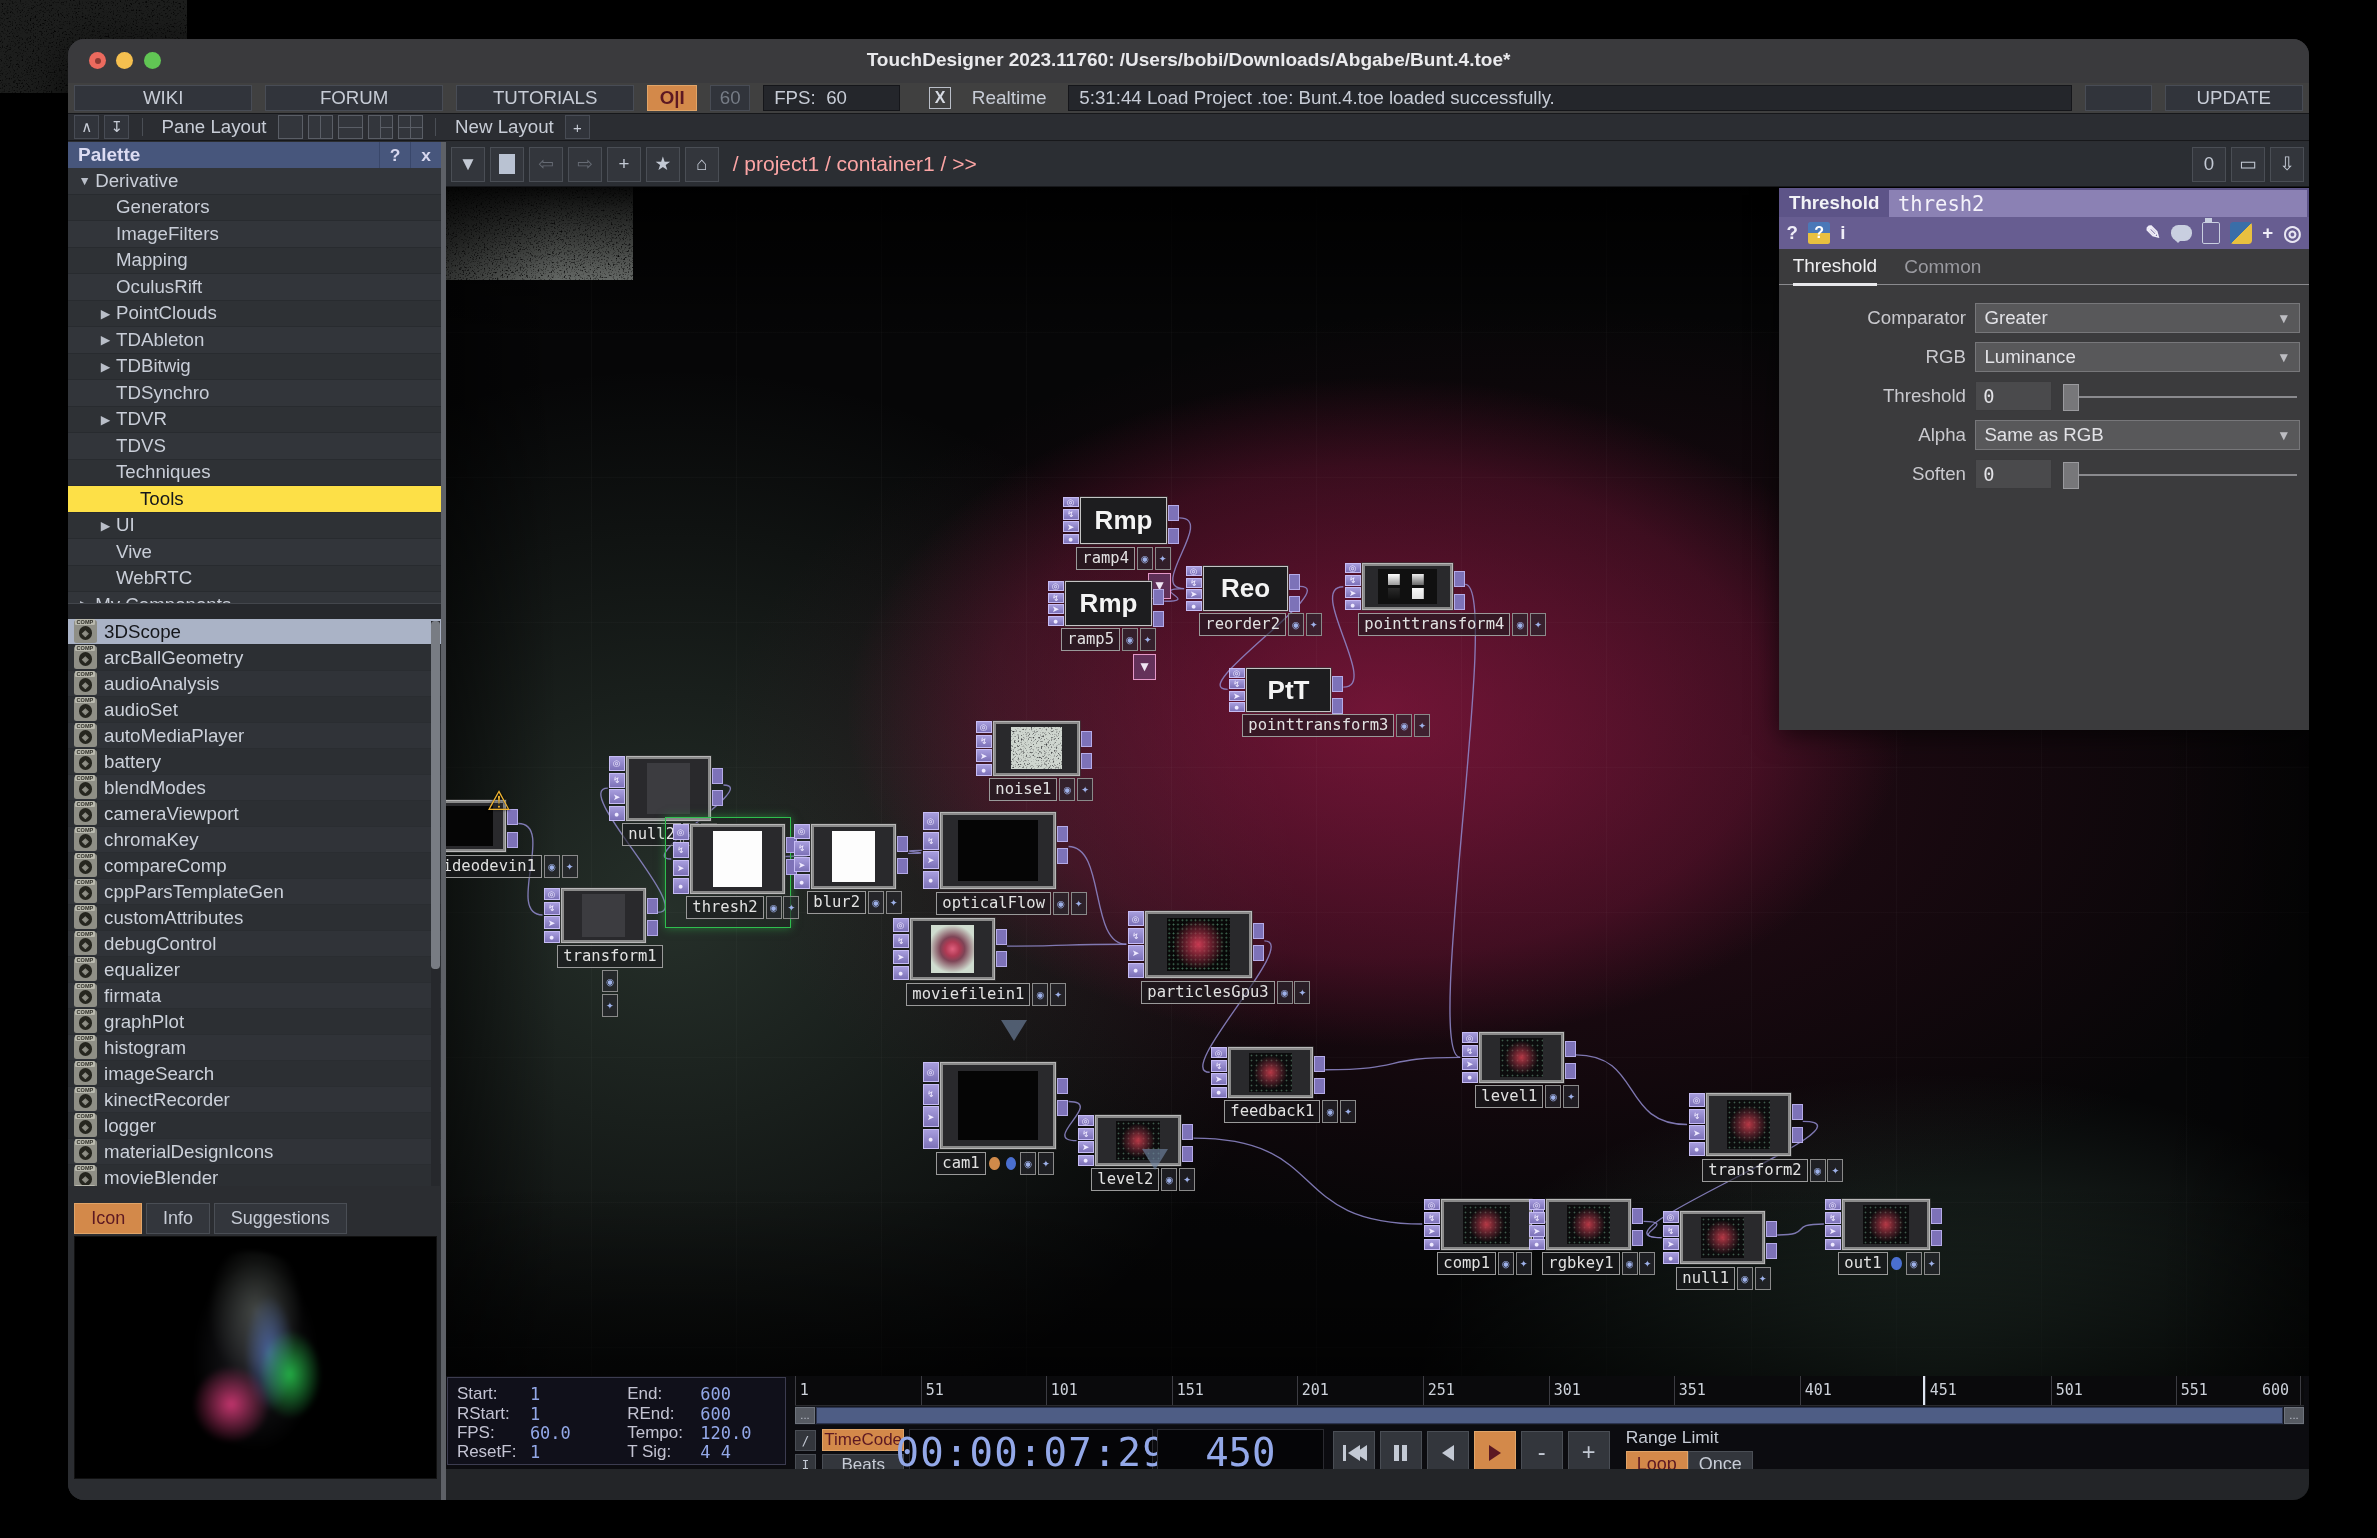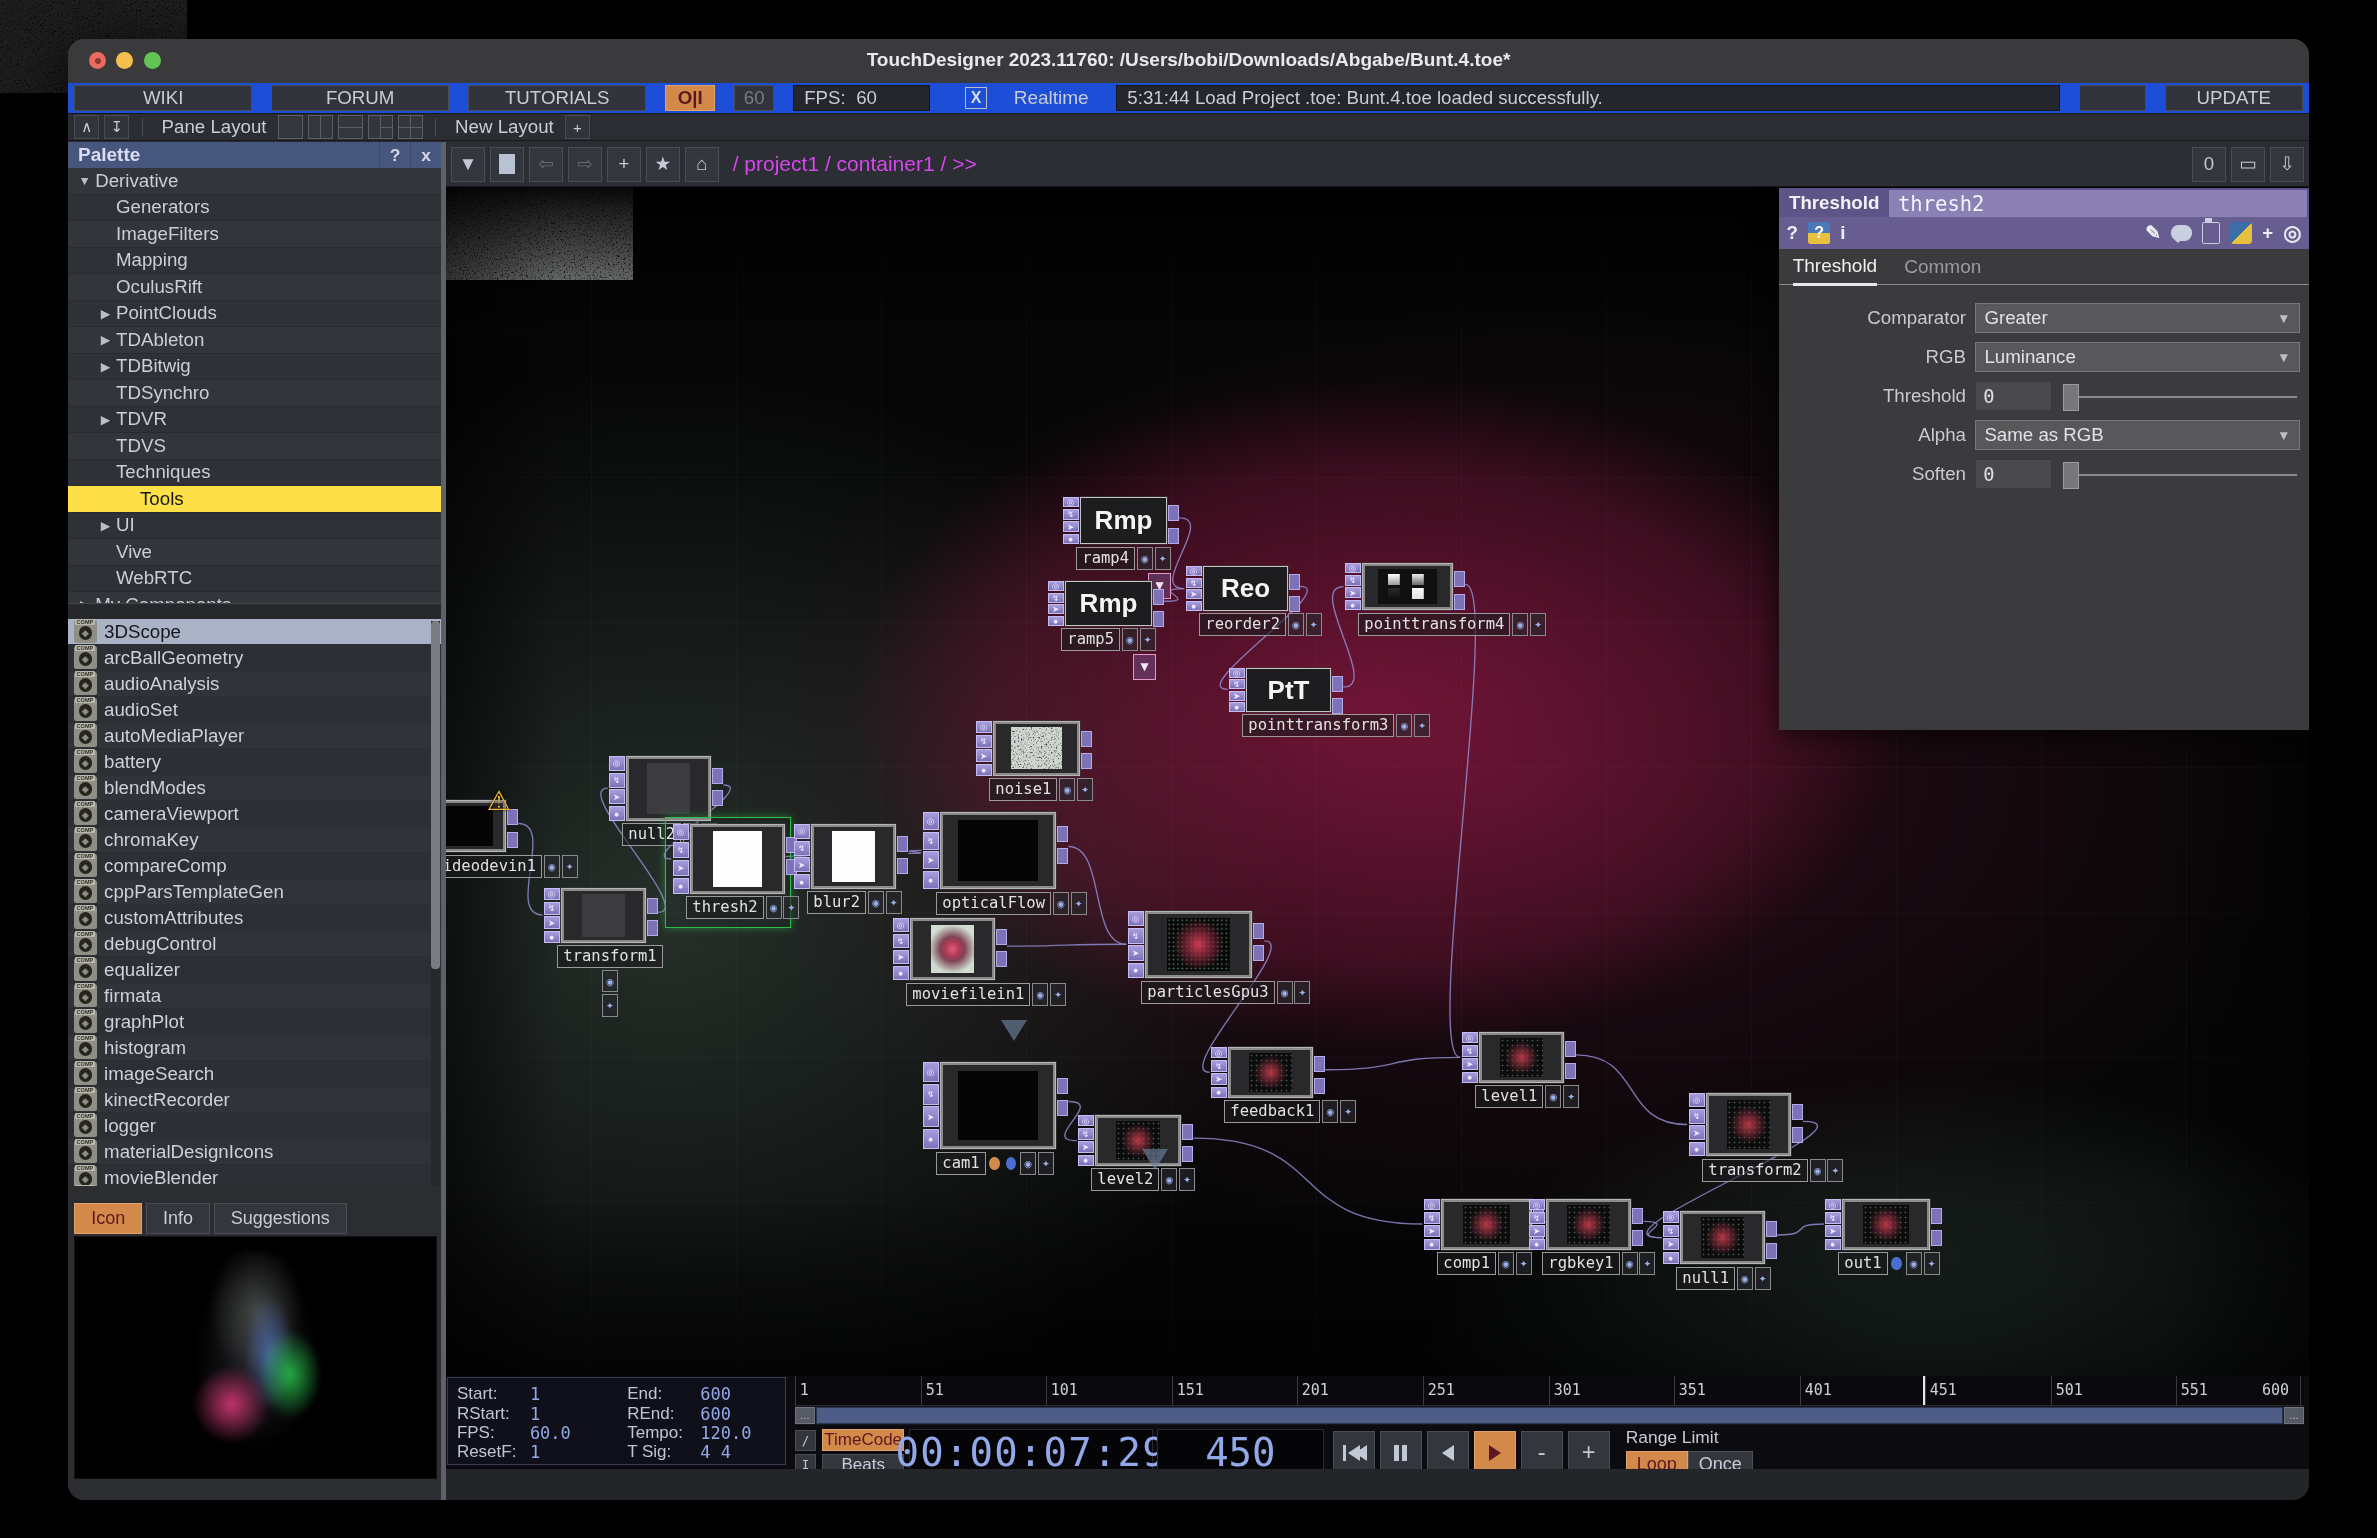--- a/index.html
+++ b/index.html
@@ -12,22 +12,22 @@
     background:#2b2d31;overflow:hidden;box-shadow:0 18.7px 56px rgba(0,0,0,.85);}
   
   #titlebar{position:absolute;left:0;top:0;width:100%;height:44px;background:#3a3a3d;border-bottom:0.6px solid #1c1c1e;}
   .tl{position:absolute;top:13px;width:17.4px;height:17.4px;border-radius:50%;}
   .tl.red{left:21px;background:#ec6a5e;}
   .tl.red::after{content:"";position:absolute;left:5.6px;top:5.6px;width:6.2px;height:6.2px;border-radius:50%;background:#8d3a33;}
   .tl.yellow{left:48px;background:#f5bf4f;}
   .tl.green{left:76px;background:#61c554;}
   #win-title{position:absolute;left:0;right:0;top:10px;text-align:center;color:#e9e9ec;font-weight:bold;font-size:19px;}
   
-  #menubar{position:absolute;left:0;top:44px;width:100%;height:30.5px;background:#1d4ed8;border-bottom:0.6px solid #17181b;
-    display:flex;align-items:center;gap:19px;padding:0 6.2px;box-sizing:border-box;}
+  #menubar{position:absolute;left:0;top:44px;width:100%;height:30.5px;background:#404040;border-bottom:0.6px solid #17181b;
+    display:flex;align-items:center;gap:13px;padding:0 6.2px;box-sizing:border-box;}
   .mbtn{height:26px;background:#31343b;border:0.6px solid #484c55;color:#c7ccd6;font-size:18.7px;
     display:flex;align-items:center;justify-content:center;box-sizing:border-box;}
   .mbtn.wiki,.mbtn.forum,.mbtn.tut{width:178px;}
   .mbtn.oi{width:50px;background:#d3894a;border-color:#e0a468;color:#5c1822;font-weight:bold;}
   .mbtn.sixty{width:40px;color:#767c86;}
   .field{height:26px;background:#24262b;border:0.6px solid #15161a;color:#c7ccd6;font-size:18.7px;
     display:flex;align-items:center;padding:0 10px;box-sizing:border-box;}
   #fps-field{width:137px;}
   .chk{width:20px;height:20px;border:1.2px solid #b9bec8;color:#d7dbe3;font-size:16px;font-weight:bold;
     display:flex;align-items:center;justify-content:center;margin-left:16px;}
@@ -84,21 +84,21 @@
       radial-gradient(ellipse 20% 38% at 58% 48%, rgba(90,130,225,.6), transparent 72%),
       radial-gradient(ellipse 38% 46% at 50% 28%, rgba(150,160,150,.38), transparent 72%),
       radial-gradient(ellipse 45% 55% at 50% 50%, rgba(60,60,70,.5), transparent 80%);}
   
   #net-toolbar{position:absolute;left:0;top:0;width:100%;height:45px;background:#2b2e33;border-bottom:0.6px solid #17181b;
     display:flex;align-items:center;gap:5px;padding:0 5px;box-sizing:border-box;}
   .ntbtn{width:34px;height:35px;background:#33363c;border:0.6px solid #4a4e55;color:#c3c9d4;font-size:18.7px;
     display:flex;align-items:center;justify-content:center;box-sizing:border-box;}
   .ntbtn.dim{color:#666b74;}
   .ntbtn .sq{width:16px;height:20px;background:#b9c2d2;}
-  #net-path{color:#d946ef;font-size:21px;margin-left:8.7px;flex:1;}
+  #net-path{color:#fca5a5;font-size:21px;margin-left:8.7px;flex:1;}
   #net-right{display:flex;gap:5px;}
   #canvas{position:absolute;left:0;top:45px;right:0;bottom:0;background:#060607;overflow:hidden;}
   #noise-layer{position:absolute;inset:0;opacity:.8;}
   .tint{position:absolute;inset:0;pointer-events:none;}
   #tint-green{background:
      radial-gradient(ellipse 45% 55% at 12% 55%, rgba(150,195,165,.22), transparent 75%),
      radial-gradient(ellipse 40% 35% at 80% 92%, rgba(140,205,170,.25), transparent 70%);}
   #tint-magenta{background:
      radial-gradient(ellipse 38% 34% at 50% 40%, rgba(185,30,85,.52), rgba(150,25,70,.3) 55%, transparent 75%),
      radial-gradient(ellipse 55% 45% at 58% 45%, rgba(150,30,75,.25), transparent 80%);}

